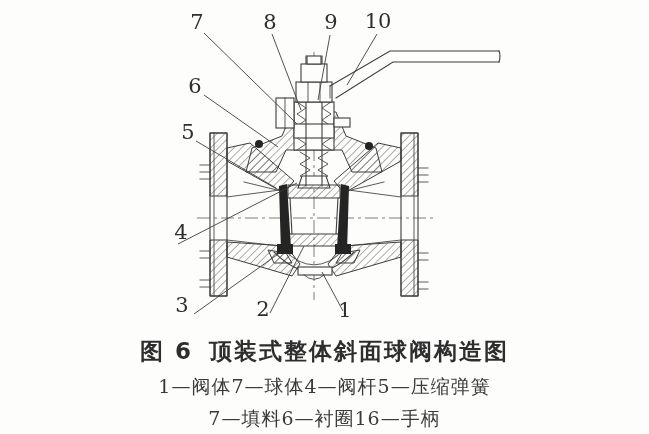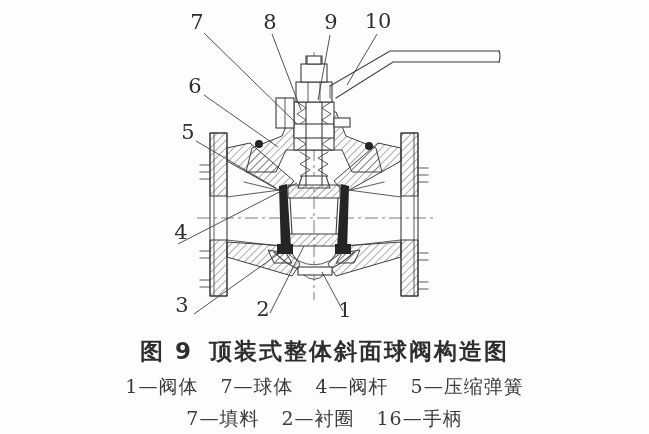--- a/index.html
+++ b/index.html
@@ -27,21 +27,21 @@
     position:absolute;top:336px;left:0;width:100%;text-align:center;
     font-weight:bold;font-size:23px;letter-spacing:2px;color:var(--color-text);
     font-family:"DejaVu Sans","Liberation Sans",sans-serif;
   }
   .caption .fig-label{margin-right:16px;}
   .legend{
     position:absolute;top:374px;left:0;width:100%;
     font-family:"DejaVu Serif","Liberation Serif",serif;
     font-size:19px;color:#3a3a3a;letter-spacing:1px;
   }
-  .legend-row{display:flex;justify-content:center;gap:22px;margin-bottom:6px;}
+  .legend-row{display:flex;justify-content:center;margin-bottom:6px;}
 </style>
 </head>
 <body>
 
 <div class="stage">
 
   <svg width="649" height="334" viewBox="0 0 649 334">
     <defs>
       <pattern id="hatch" width="5.5" height="5.5" patternUnits="userSpaceOnUse" patternTransform="rotate(45)">
         <line x1="0" y1="0" x2="0" y2="5.5" stroke="#4c4c4c" stroke-width="0.9"></line>
@@ -182,30 +182,30 @@
       <text class="callout" x="195" y="93">6</text>
       <text class="callout" x="188" y="139">5</text>
       <text class="callout" x="181" y="239">4</text>
       <text class="callout" x="182" y="312">3</text>
       <text class="callout" x="263" y="316">2</text>
       <text class="callout" x="345" y="317">1</text>
     </g>
   </svg>
 
   <div class="caption">
-    <span class="fig-label">图 9</span><span>顶装式整体斜面球阀构造图</span>
+    <span class="fig-label">图 6</span><span>顶装式整体斜面球阀构造图</span>
   </div>
 
   <div class="legend">
     <div class="legend-row">
       <span>1—阀体</span>
       <span>7—球体</span>
       <span>4—阀杆</span>
       <span>5—压缩弹簧</span>
     </div>
     <div class="legend-row">
       <span>7—填料</span>
-      <span>2—衬圈</span>
+      <span>6—衬圈</span>
       <span>16—手柄</span>
     </div>
   </div>
 
 </div>
 
 </body></html>

